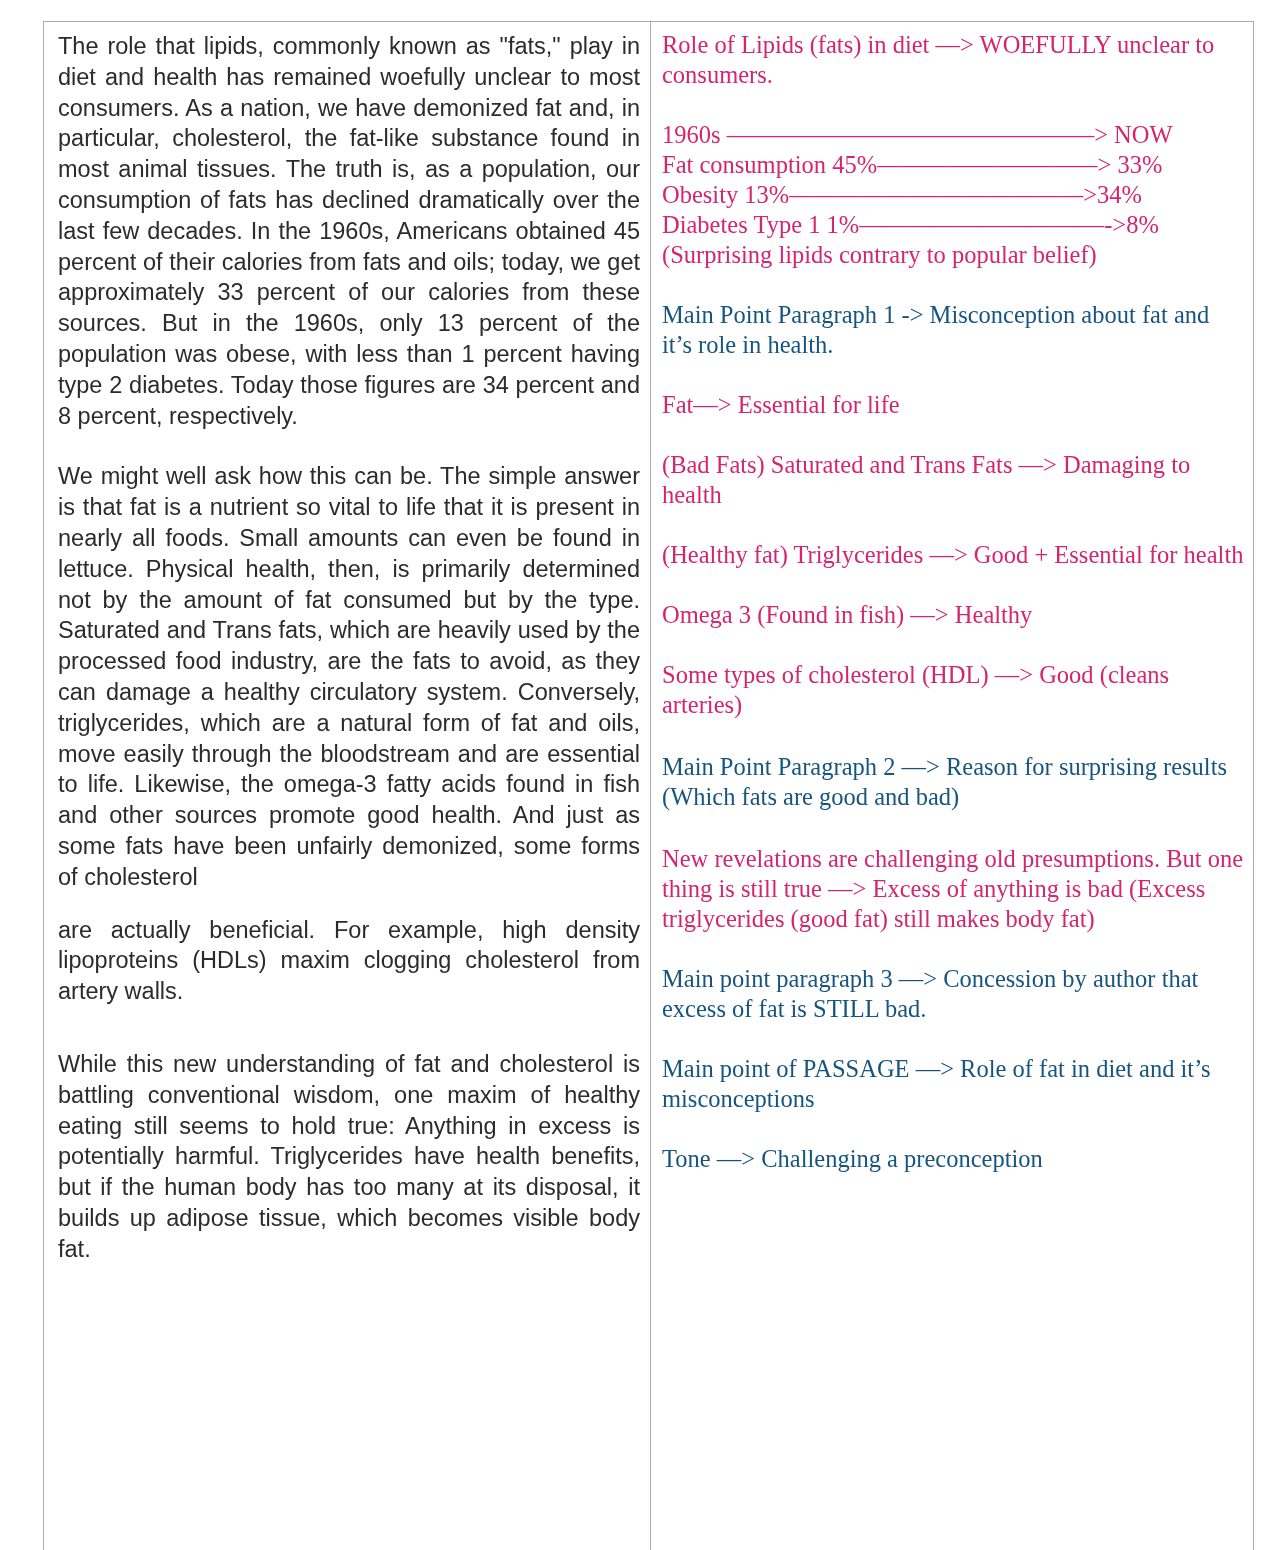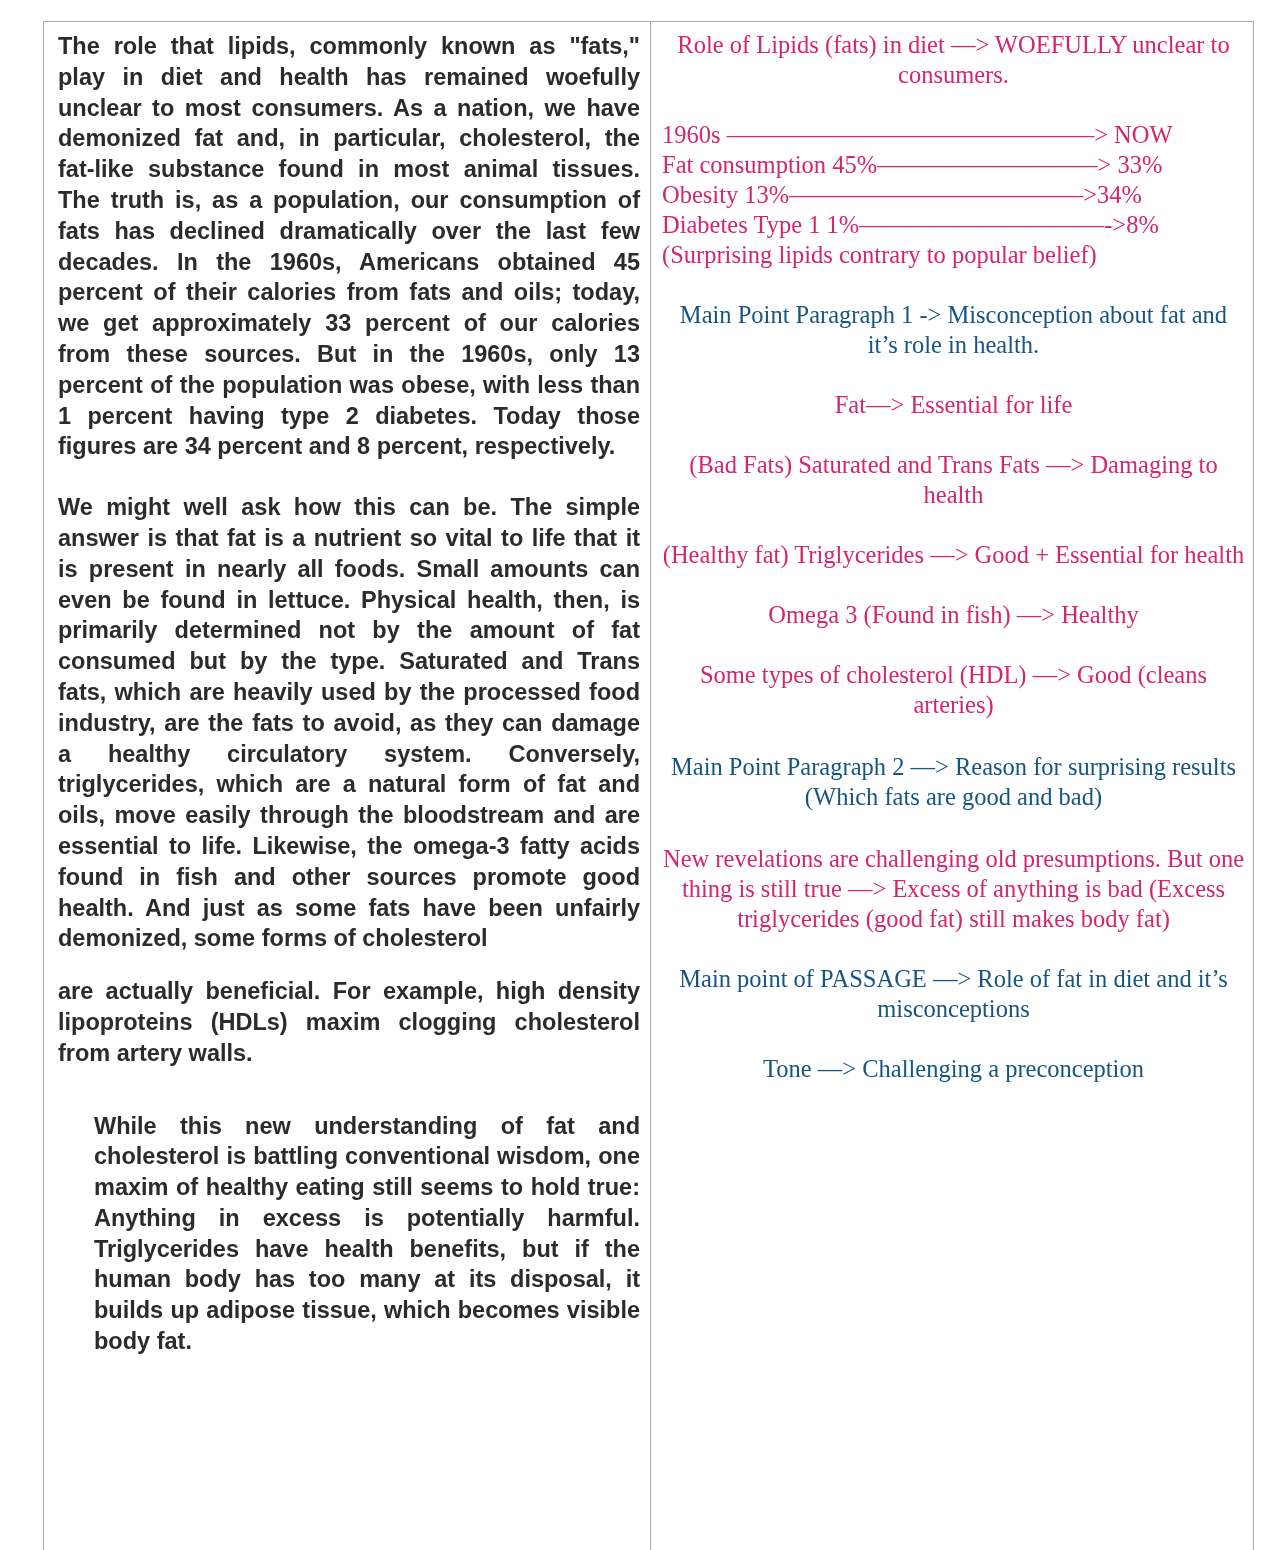--- a/index.html
+++ b/index.html
@@ -31,34 +31,34 @@
   }
   .col-left {
     width: 606px;
     padding: 9px 10px 0 14px;
     font-family: "Liberation Sans", sans-serif;
     font-size: 23.5px;
     line-height: 30.8px;
     color: var(--passage_text);
     text-align: justify;
   }
-  .col-left p { margin: 0; font-weight: bold; }
+  .col-left p { margin: 0; }
   .col-left p.p1  { margin-bottom: 30px; }
   .col-left p.p2  { margin-bottom: 22px; }
   .col-left p.p2b { margin-bottom: 42px; }
-  .col-left p.p3  { margin-bottom: 0; margin-left: 36px; }
+  .col-left p.p3  { margin-bottom: 0; }
   .col-right {
     flex: 1;
     border-left: 1px solid var(--table_border);
     padding: 8px 8px 0 11px;
     font-family: "Liberation Serif", serif;
     font-size: 24.5px;
     line-height: 30px;
   }
-  .note { margin: 0 0 30px; color: var(--pink); text-align: center; }
+  .note { margin: 0 0 30px; color: var(--pink); }
   .note.blue { color: var(--blue); }
   .stat { margin: 0; color: var(--pink); }
   .stat.stat-last { margin-bottom: 30px; }
   .gap-lg { margin-top: 32px; }
 </style>
 </head>
 <body>
 
 <div class="sheet">
 
@@ -77,17 +77,18 @@
     <div class="stat">Diabetes Type 1 1%——————————-&gt;8%</div>
     <div class="stat stat-last">(Surprising lipids contrary to popular belief)</div>
     <div class="note blue">Main Point Paragraph 1 -&gt; Misconception about fat and it’s role in health.</div>
     <div class="note">Fat—&gt; Essential for life</div>
     <div class="note">(Bad Fats) Saturated and Trans Fats —&gt; Damaging to health</div>
     <div class="note">(Healthy fat) Triglycerides —&gt; Good + Essential for health</div>
     <div class="note">Omega 3 (Found in fish) —&gt; Healthy</div>
     <div class="note">Some types of cholesterol (HDL) —&gt; Good (cleans arteries)</div>
     <div class="note blue gap-lg">Main Point Paragraph 2 —&gt; Reason for surprising results (Which fats are good and bad)</div>
     <div class="note gap-lg">New revelations are challenging old presumptions. But one thing is still true —&gt; Excess of anything is bad (Excess triglycerides (good fat) still makes body fat)</div>
+    <div class="note blue">Main point paragraph 3 —&gt; Concession by author that excess of fat is STILL bad.</div>
     <div class="note blue">Main point of PASSAGE —&gt; Role of fat in diet and it’s misconceptions</div>
     <div class="note blue">Tone —&gt; Challenging a preconception</div>
   </div>
 
 </div>
 
 </body></html>

